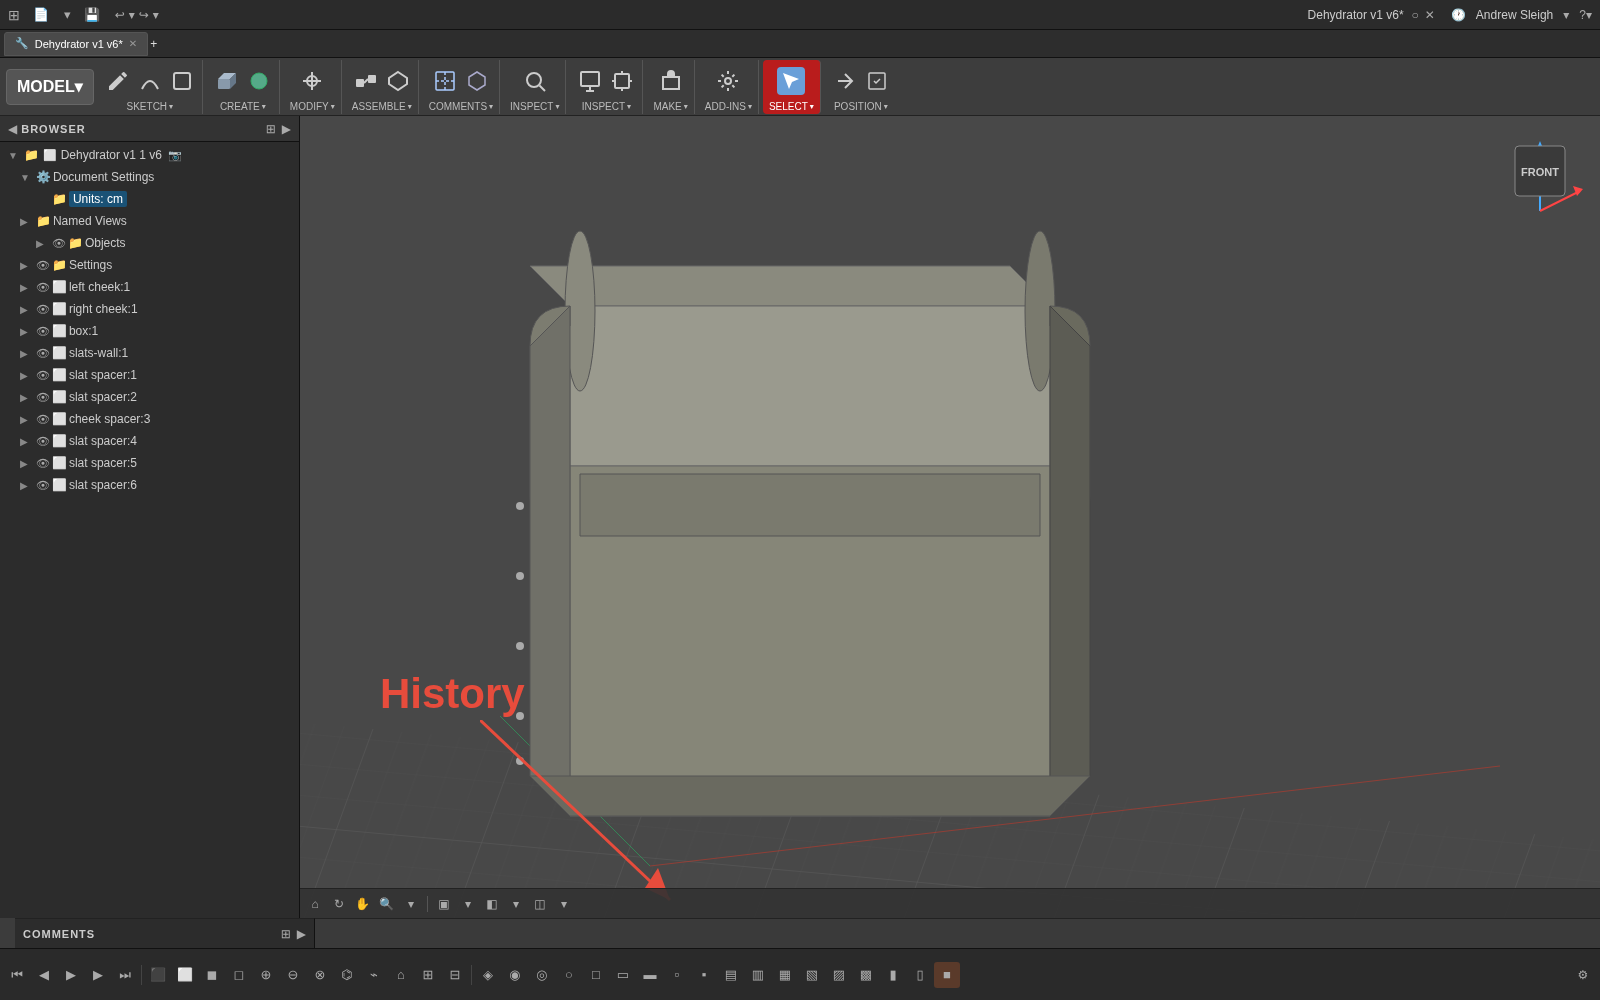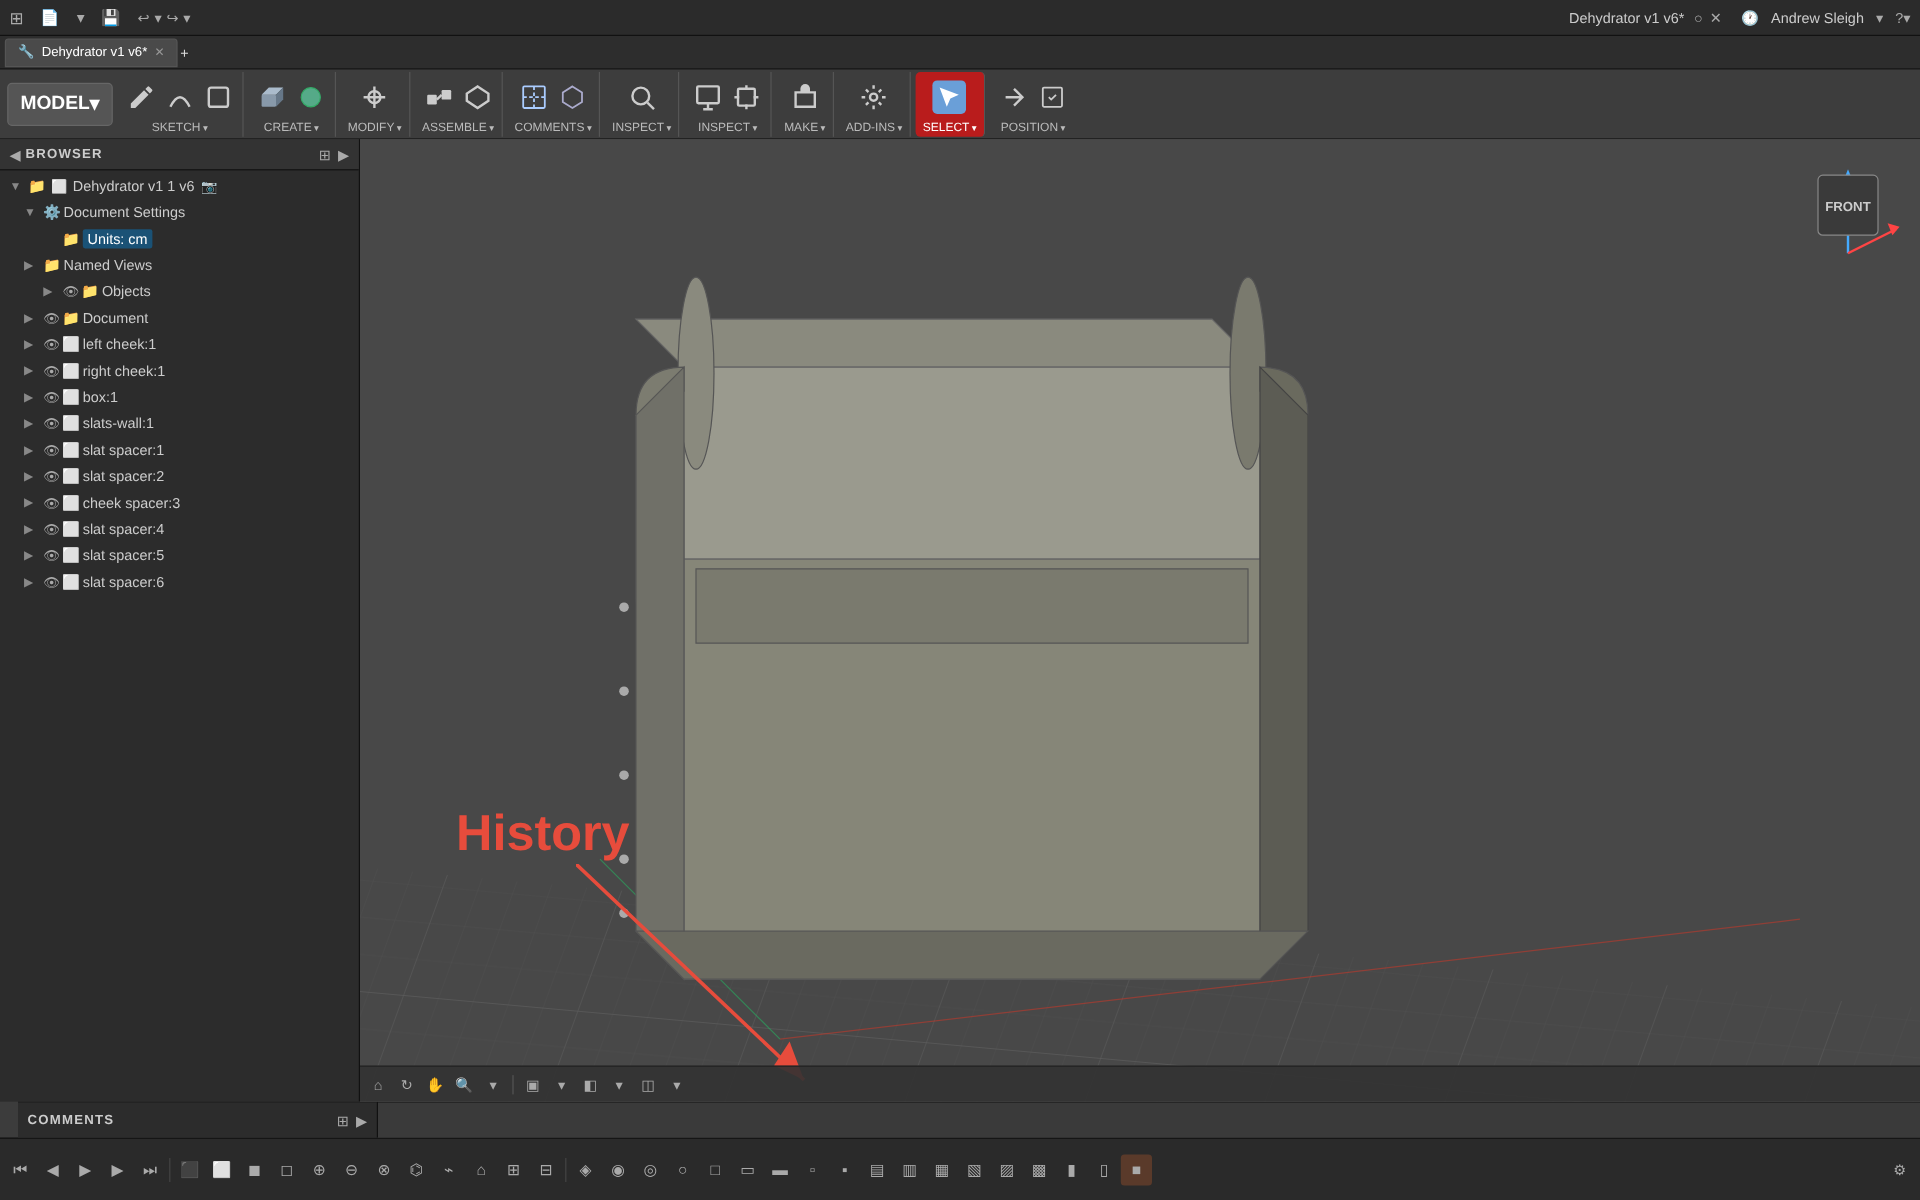--- a/index.html
+++ b/index.html
@@ -400,21 +400,21 @@
         <span class="expander">▶</span>
         <span style="color:#aaa;font-size:11px;">👁</span>
         <span>📁</span>
         <span class="item-label">Objects</span>
       </div>
 
       <div class="tree-item indent-1">
         <span class="expander">▶</span>
         <span style="color:#aaa;font-size:11px;">👁</span>
         <span>📁</span>
-        <span class="item-label">Document</span>
+        <span class="item-label">Settings</span>
       </div>
 
       <div class="tree-item indent-1">
         <span class="expander">▶</span>
         <span style="color:#aaa;font-size:11px;">👁</span>
         <span style="color:#aaa;">⬜</span>
         <span class="item-label">left cheek:1</span>
       </div>
 
       <div class="tree-item indent-1">

